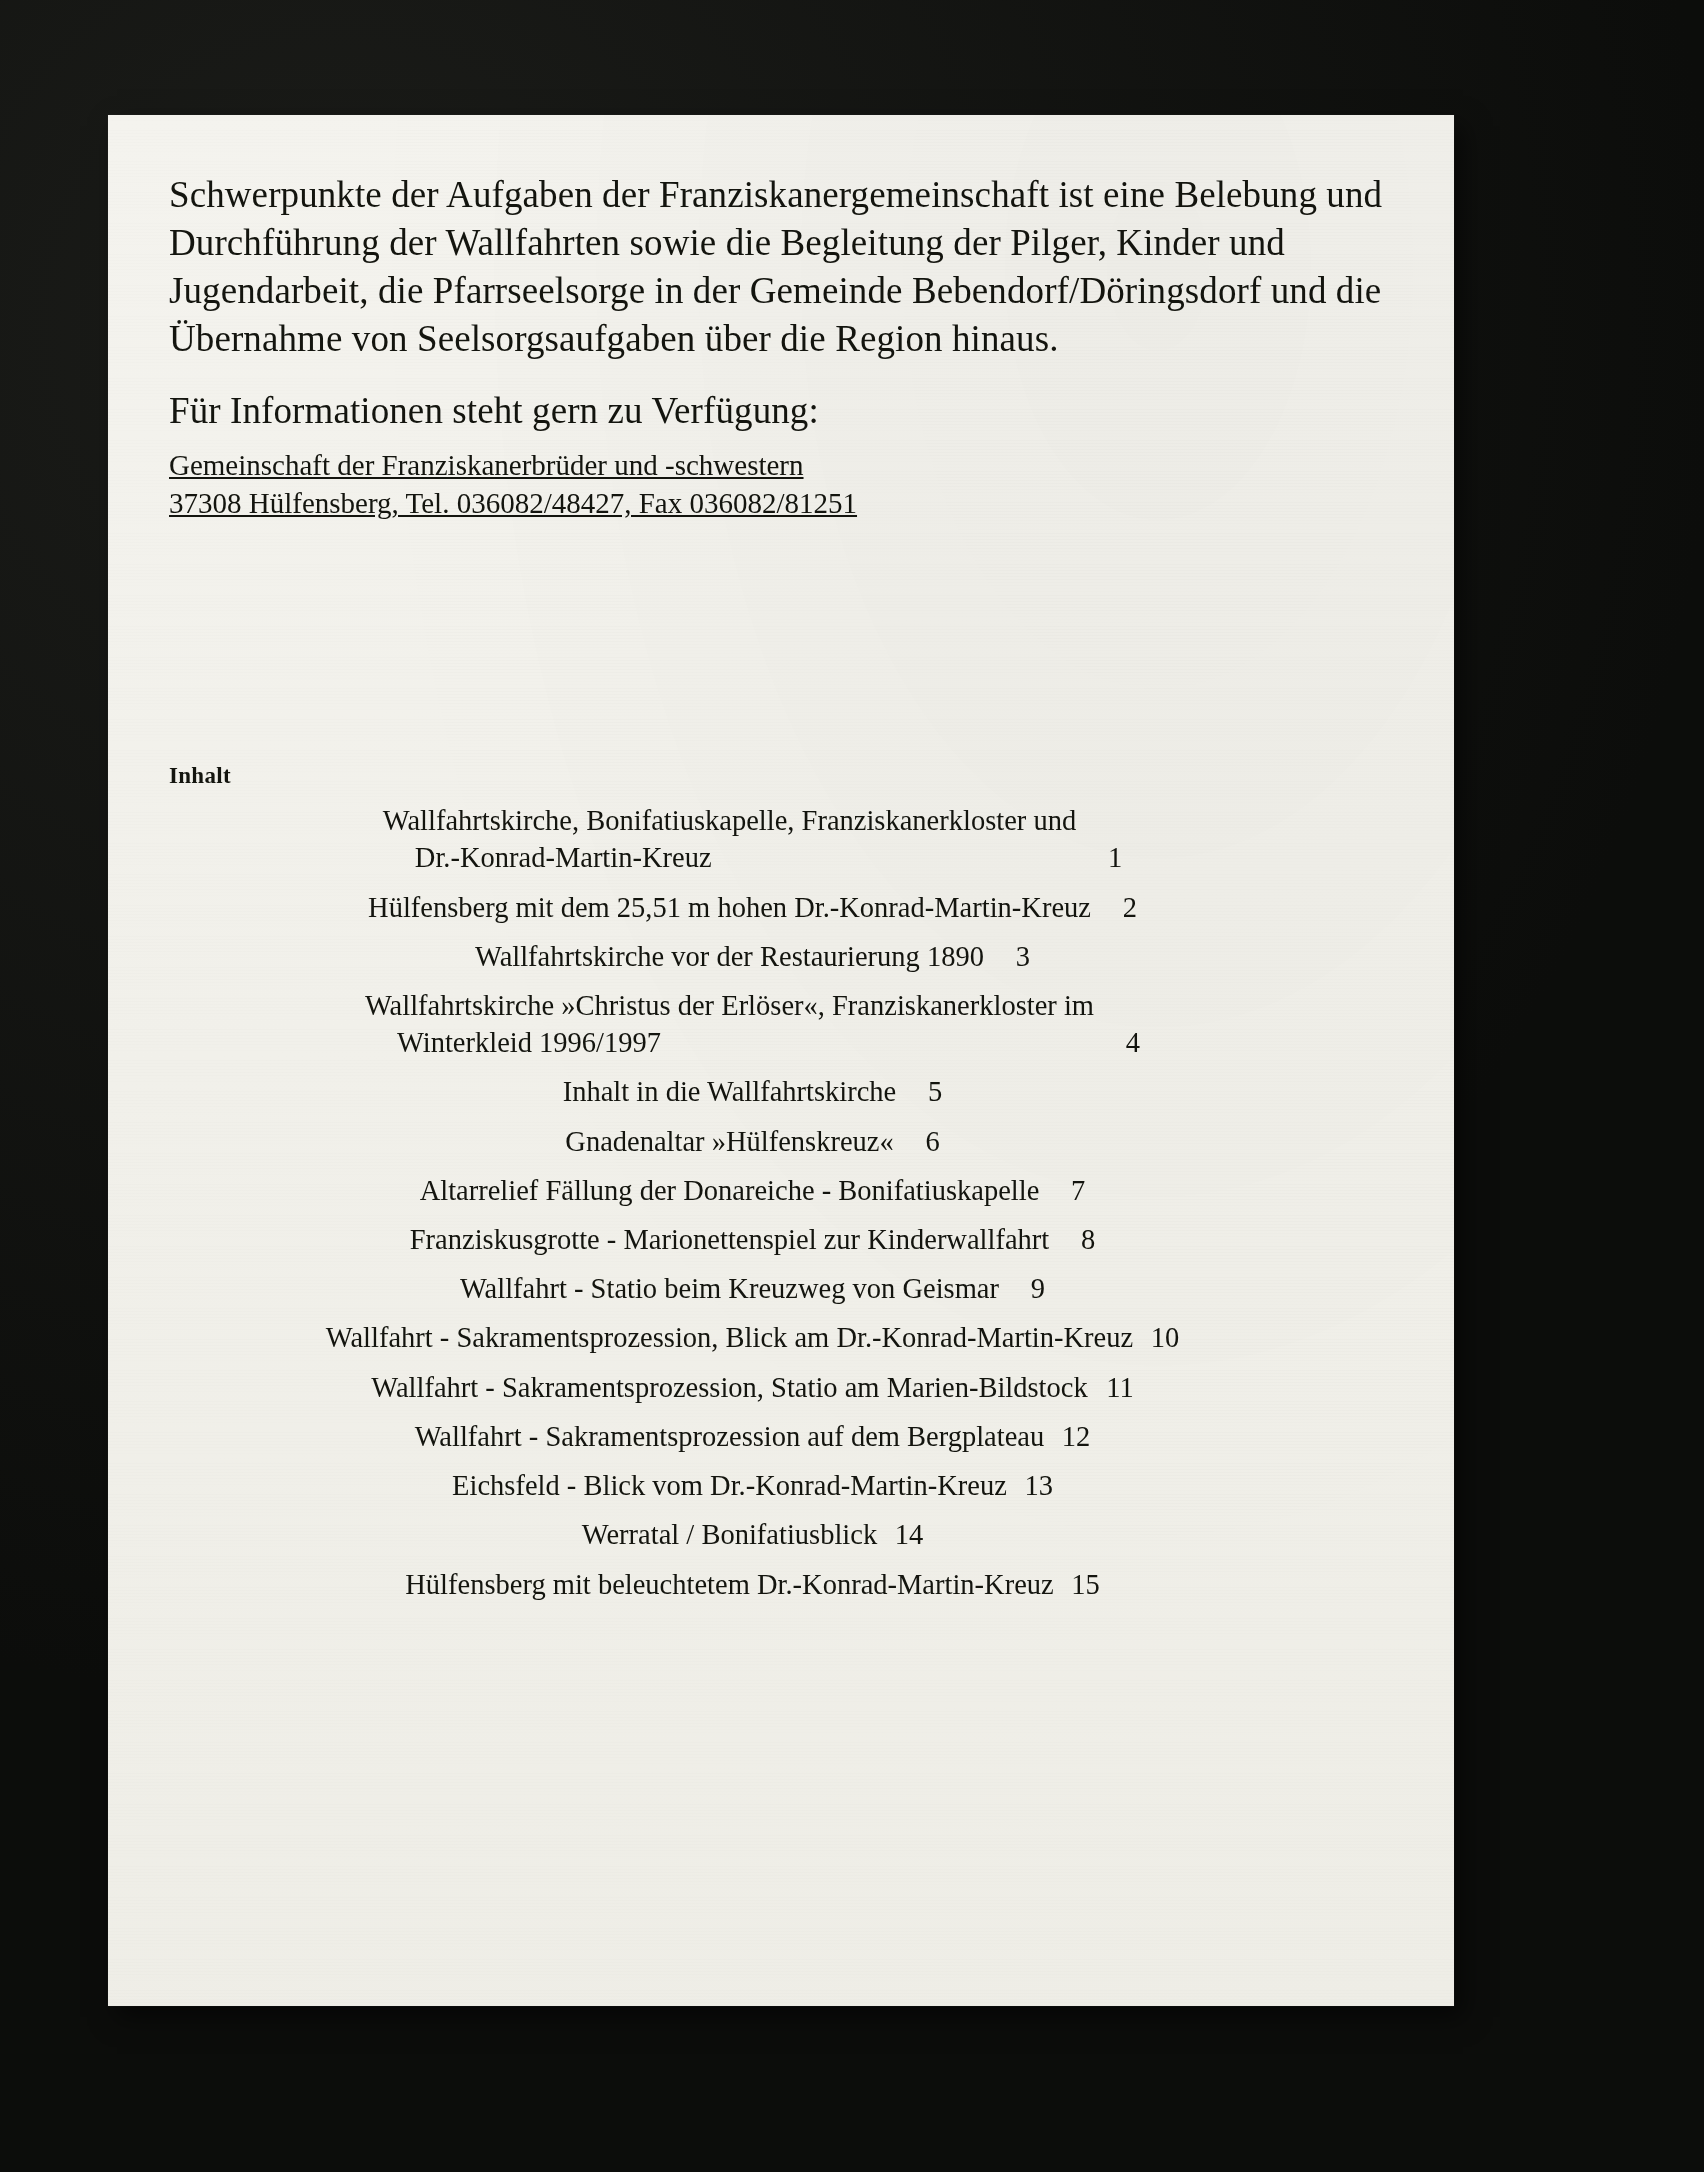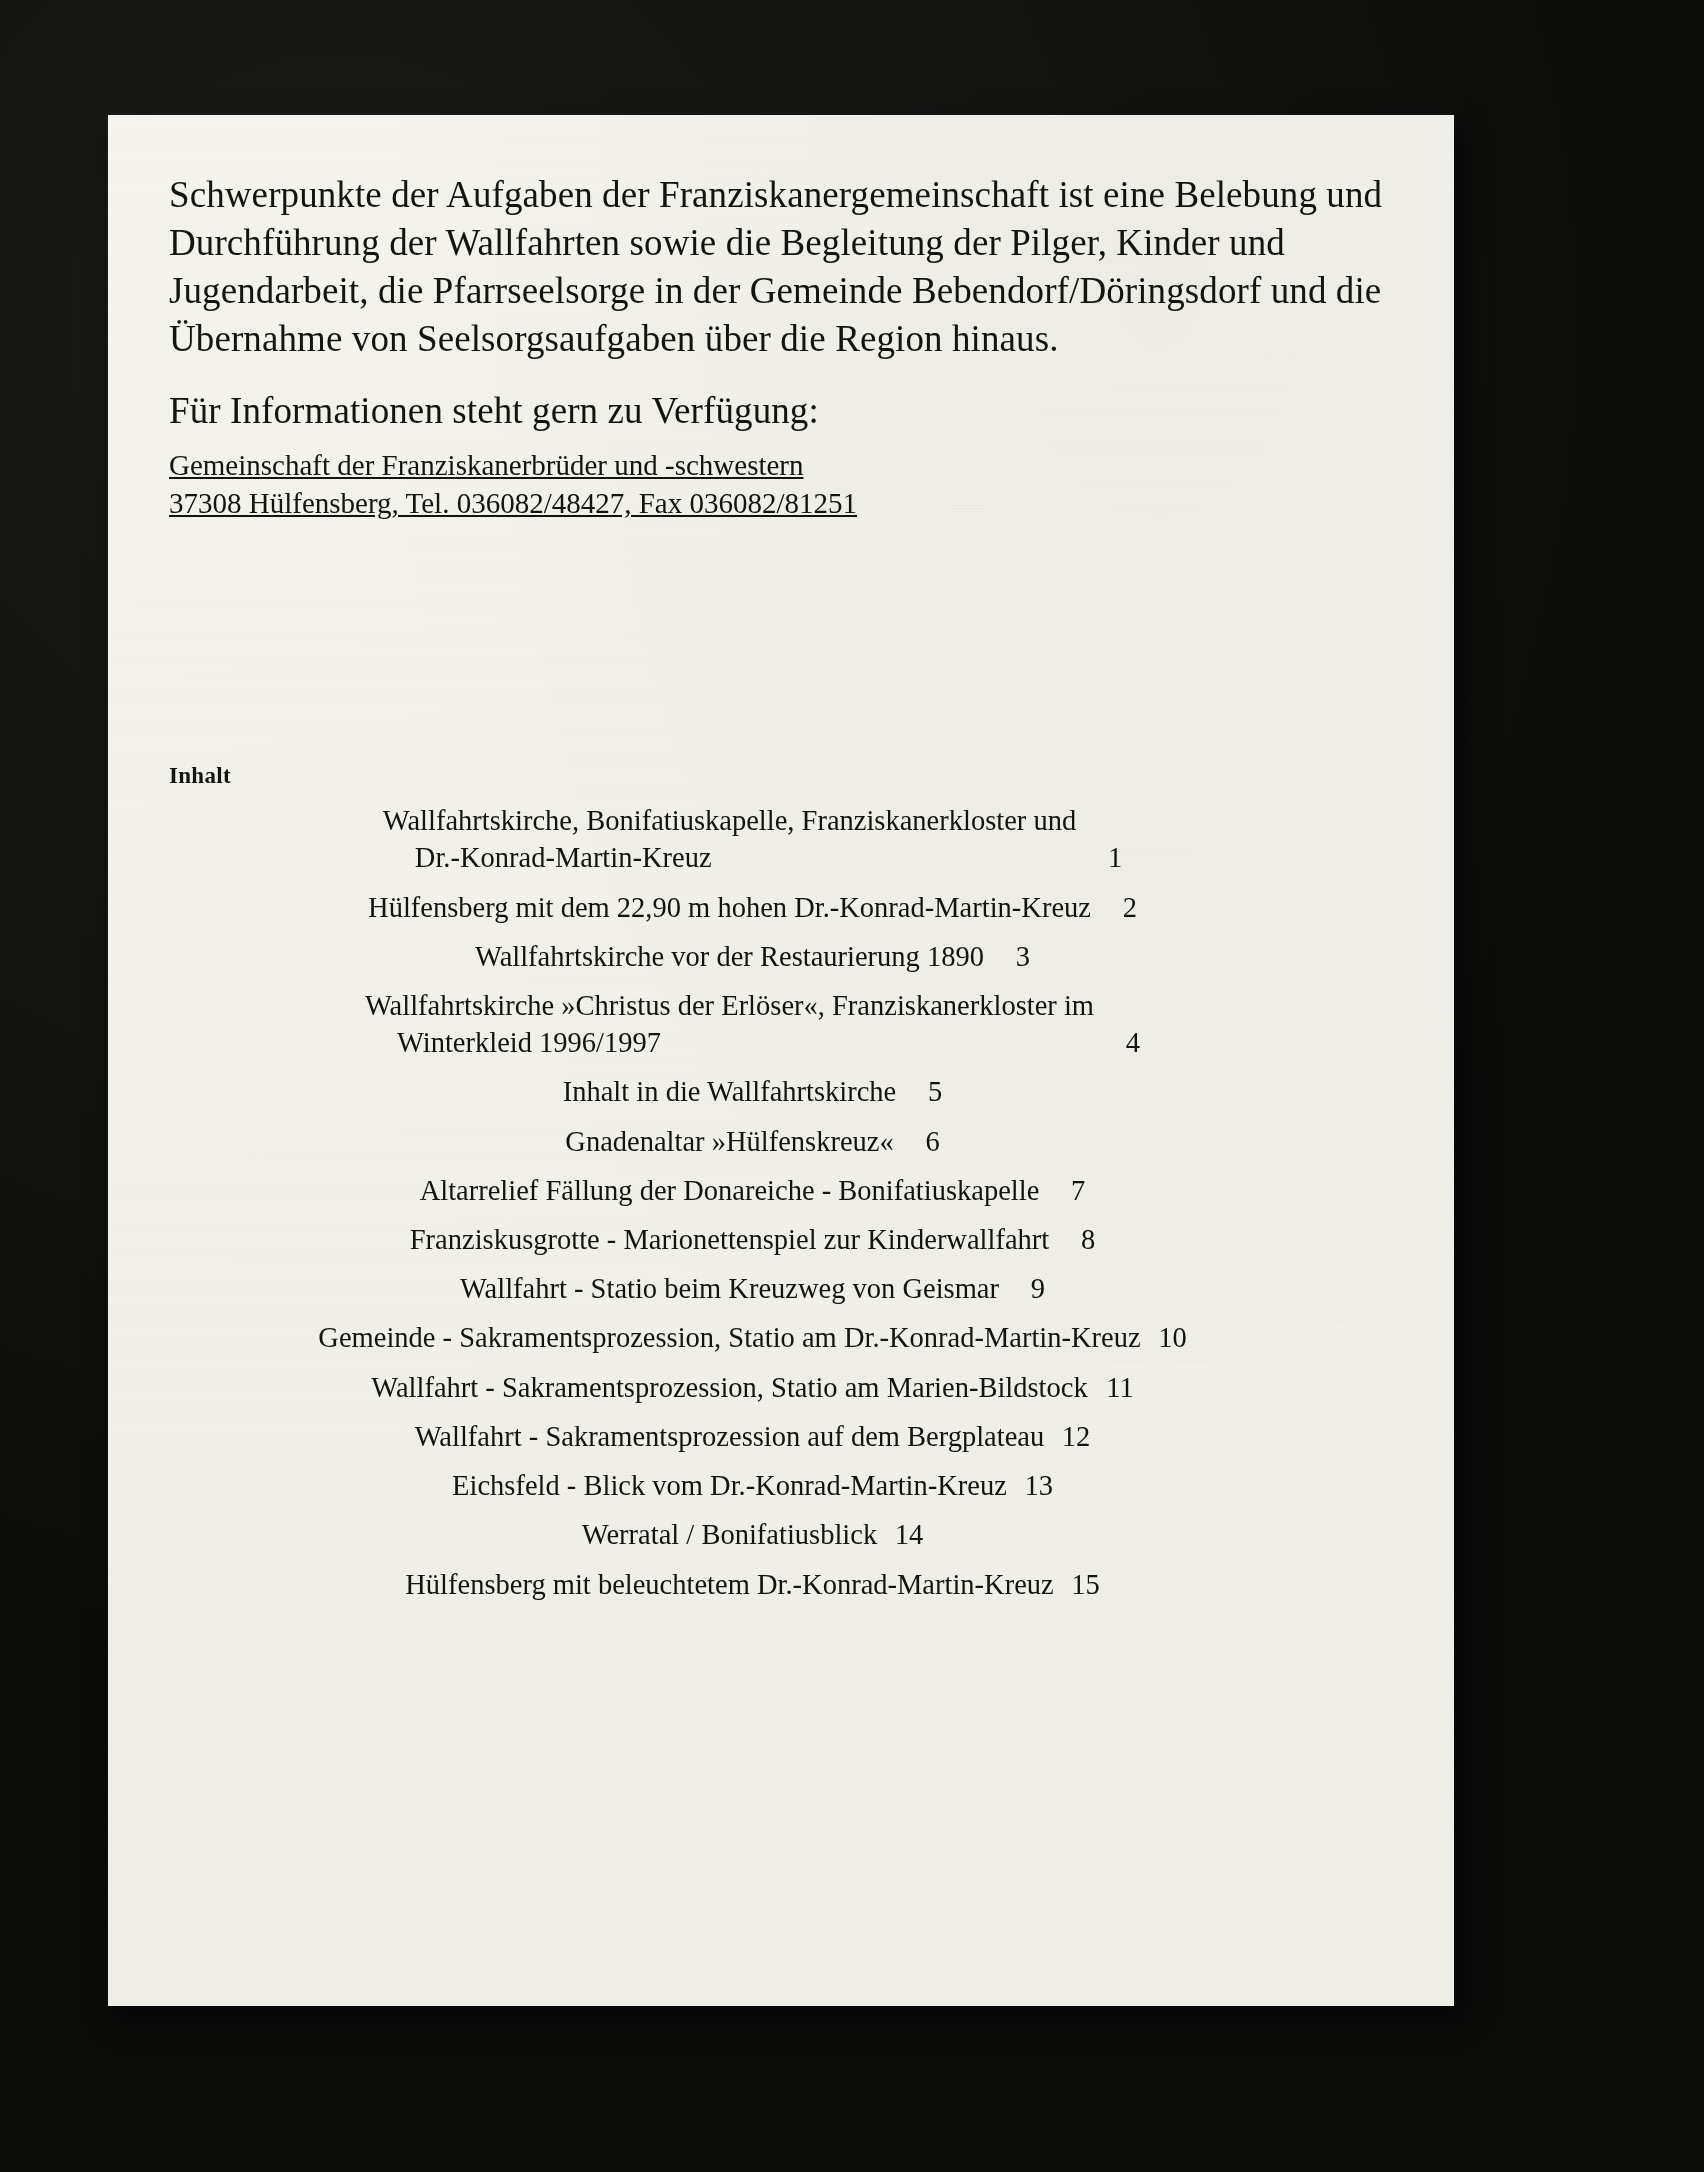--- a/index.html
+++ b/index.html
@@ -138,21 +138,21 @@
 
       <div class="toc-row two-line">
         <div class="label">
           <span>Wallfahrtskirche, Bonifatiuskapelle, Franziskanerkloster und</span>
           <span class="cont">Dr.-Konrad-Martin-Kreuz</span>
         </div>
         <div class="page">1</div>
       </div>
 
       <div class="toc-row">
-        <div class="label">Hülfensberg mit dem 22,90 m hohen Dr.-Konrad-Martin-Kreuz</div>
+        <div class="label">Hülfensberg mit dem 25,51 m hohen Dr.-Konrad-Martin-Kreuz</div>
         <div class="page">2</div>
       </div>
 
       <div class="toc-row">
         <div class="label">Wallfahrtskirche vor der Restaurierung 1890</div>
         <div class="page">3</div>
       </div>
 
       <div class="toc-row two-line">
         <div class="label">
@@ -181,21 +181,21 @@
         <div class="label">Franziskusgrotte - Marionettenspiel zur Kinderwallfahrt</div>
         <div class="page">8</div>
       </div>
 
       <div class="toc-row">
         <div class="label">Wallfahrt - Statio beim Kreuzweg von Geismar</div>
         <div class="page">9</div>
       </div>
 
       <div class="toc-row">
-        <div class="label">Gemeinde - Sakramentsprozession, Statio am Dr.-Konrad-Martin-Kreuz</div>
+        <div class="label">Wallfahrt - Sakramentsprozession, Blick am Dr.-Konrad-Martin-Kreuz</div>
         <div class="page">10</div>
       </div>
 
       <div class="toc-row">
         <div class="label">Wallfahrt - Sakramentsprozession, Statio am Marien-Bildstock</div>
         <div class="page">11</div>
       </div>
 
       <div class="toc-row">
         <div class="label">Wallfahrt - Sakramentsprozession auf dem Bergplateau</div>

